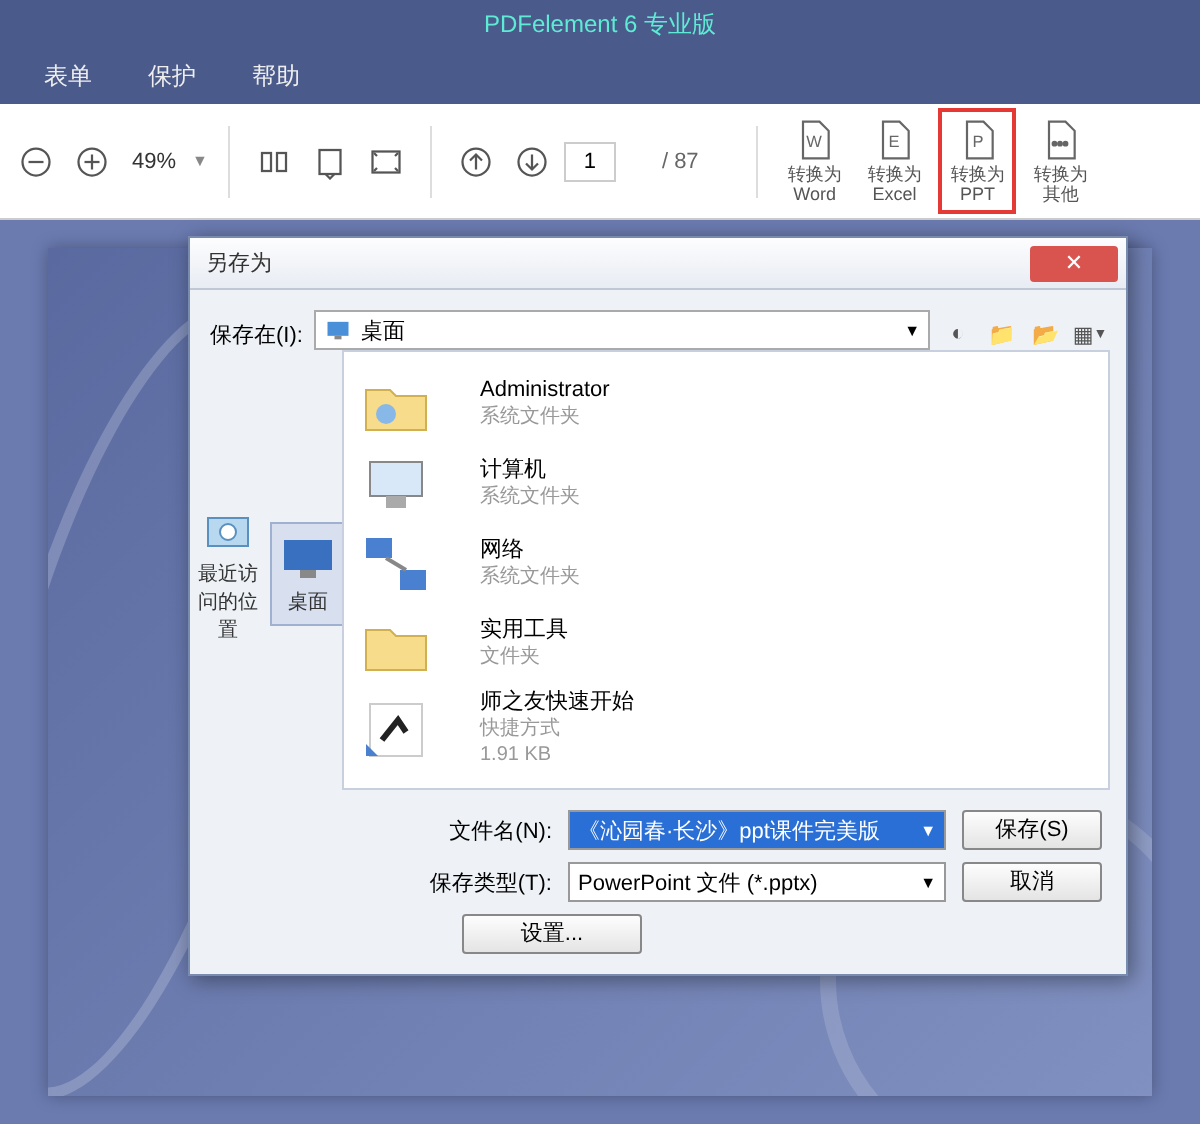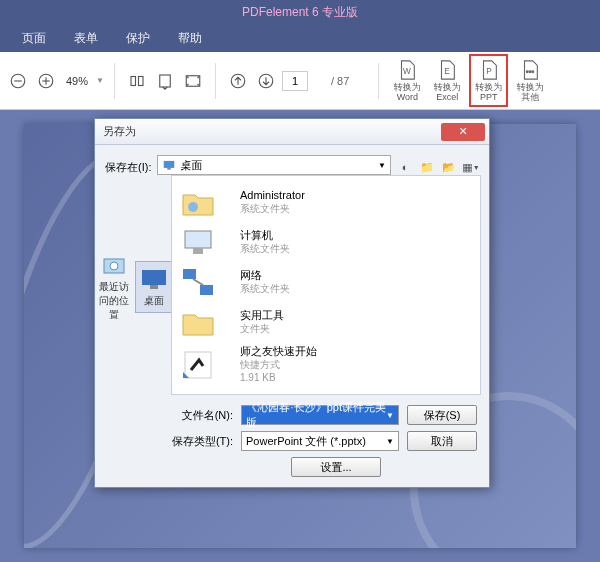--- a/index.html
+++ b/index.html
@@ -1,39 +1,39 @@
 <!DOCTYPE html>
 <html><head>
 <meta charset="utf-8">
 <style>
 * { margin: 0; padding: 0; box-sizing: border-box; font-family: "Microsoft YaHei", sans-serif; }
 body { width: 600px; height: 562px; background: #4a5a8a; overflow: hidden; position: relative; }
 
-.titlebar { height: 24px; background: #4a5a8a; color: #f9a8d4; text-align: center; font-size: 12px; line-height: 24px; }
+.titlebar { height: 24px; background: #4a5a8a; color: #5eead4; text-align: center; font-size: 12px; line-height: 24px; }
 .menubar { height: 28px; background: #4a5a8a; display: flex; padding: 0 8px; }
 .menubar span { color: #eee; font-size: 12px; padding: 6px 14px; cursor: pointer; }
 
 .toolbar { height: 58px; background: #fff; border-bottom: 1px solid #ccc; display: flex; align-items: center; padding: 0 6px; gap: 4px; }
 .tbtn { width: 24px; height: 24px; display: flex; align-items: center; justify-content: center; color: #555; cursor: pointer; }
 .tbtn svg { width: 18px; height: 18px; stroke: #555; fill: none; stroke-width: 1.5; }
 .zoom { font-size: 11px; color: #333; padding: 2px 4px; border: none; }
 .divider { width: 1px; height: 36px; background: #ddd; margin: 0 6px; }
 .page-input { width: 26px; height: 20px; border: 1px solid #ccc; text-align: center; font-size: 11px; }
 .page-total { font-size: 11px; color: #666; margin: 0 19px; }
 .convert-btn { display: flex; flex-direction: column; align-items: center; padding: 3px 4px; cursor: pointer; min-width: 36px; }
 .convert-btn.highlighted { border: 2px solid #e53935; }
 .convert-btn svg { width: 22px; height: 22px; stroke: #666; fill: none; stroke-width: 1.2; }
 .convert-btn .lbl { font-size: 9px; color: #555; line-height: 10px; text-align: center; margin-top: 1px; }
 
 .doc-area { position: absolute; top: 110px; left: 0; right: 0; bottom: 0; background: #6b7bb0; padding: 14px 24px; }
 .page-bg { width: 100%; height: 100%; background: linear-gradient(135deg, #5a6aa0, #8090c0); box-shadow: 0 0 8px rgba(0,0,0,0.3); position: relative; overflow: hidden; }
 .page-bg::before { content: ""; position: absolute; left: -20px; top: 20px; width: 120px; height: 400px; border: 6px solid rgba(255,255,255,0.2); border-radius: 50%; transform: rotate(15deg); }
 .page-bg::after { content: ""; position: absolute; right: -30px; bottom: -40px; width: 180px; height: 180px; border: 8px solid rgba(255,255,255,0.15); border-radius: 50%; }
 
-.dialog { position: absolute; left: 94px; top: 118px; width: 396px; height: 370px; background: #eef2f6; border: 1px solid #7a8bb0; box-shadow: 2px 2px 10px rgba(0,0,0,0.4); display: flex; flex-direction: column; }
+.dialog { position: absolute; left: 94px; top: 118px; width: 470px; height: 370px; background: #eef2f6; border: 1px solid #7a8bb0; box-shadow: 2px 2px 10px rgba(0,0,0,0.4); display: flex; flex-direction: column; }
 .dlg-title { height: 26px; background: linear-gradient(#fdfdfe, #e8ecf3); display: flex; align-items: center; padding: 0 4px 0 8px; font-size: 11px; color: #333; border-bottom: 1px solid #c0c8d8; }
 .dlg-title .spacer { flex: 1; }
 .close-btn { width: 44px; height: 18px; background: #d9534f; color: #fff; display: flex; align-items: center; justify-content: center; font-size: 11px; border-radius: 2px; cursor: pointer; }
 
 .dlg-top { height: 30px; display: flex; align-items: flex-end; padding: 0 10px; gap: 6px; font-size: 11px; }
 .dlg-top .combo { flex: 1; height: 20px; border: 1px solid #aaa; background: #fff; display: flex; align-items: center; padding: 0 4px; font-size: 11px; gap: 4px; }
 .tiny-icon { width: 16px; height: 16px; display: flex; align-items: center; justify-content: center; font-size: 11px; color: #555; cursor: pointer; }
 
 .dlg-body { flex: 1; display: flex; min-height: 0; }
 .places { width: 76px; background: #eef2f6; display: flex; align-items: center; padding: 4px 0; gap: 2px; }
@@ -42,33 +42,32 @@
 .place .pic { width: 32px; height: 26px; margin: 0 auto 2px; display: flex; align-items: center; justify-content: center; }
 
 .file-list { flex: 1; background: #fff; border: 1px solid #c8d0e0; margin: 0 8px 4px 0; overflow: auto; padding: 6px; }
 .file-item { display: flex; align-items: center; gap: 24px; padding: 3px 2px; cursor: pointer; }
 .file-item .fic { width: 36px; height: 34px; display: flex; align-items: center; justify-content: center; }
 .file-item .ftxt { font-size: 11px; line-height: 13px; }
 .file-item .ftxt .sub { color: #999; font-size: 10px; }
 
 .dlg-bottom { padding: 6px 12px 10px 76px; font-size: 11px; }
 .row { display: flex; align-items: center; gap: 8px; margin-bottom: 6px; }
-.row label { width: 62px; text-align: right; }
+.row label { width: 62px; text-align: right; margin-left: 43px; }
 .row .field { flex: 1; height: 20px; border: 1px solid #999; background: #fff; font-size: 11px; padding: 0 4px; display: flex; align-items: center; }
 .row .field.highlight { background: #2a6fd6; color: #fff; }
 .row .btn { width: 70px; height: 20px; border: 1px solid #888; background: linear-gradient(#fdfdfd,#e4e4e4); font-size: 11px; text-align: center; line-height: 18px; cursor: pointer; border-radius: 2px; }
-.settings-btn { width: 90px; height: 20px; border: 1px solid #888; background: linear-gradient(#fdfdfd,#e4e4e4); font-size: 11px; text-align: center; line-height: 18px; cursor: pointer; border-radius: 2px; margin-left: 120px; }
+.settings-btn { width: 90px; height: 20px; border: 1px solid #888; background: linear-gradient(#fdfdfd,#e4e4e4); font-size: 11px; text-align: center; line-height: 18px; cursor: pointer; border-radius: 2px; margin-left: 60px; }
 </style>
 </head>
 <body>
 
 <div class="titlebar">PDFelement 6 专业版</div>
 
 <div class="menubar">
-  <span>页面</span>
   <span>表单</span>
   <span>保护</span>
   <span>帮助</span>
 </div>
 
 <div class="toolbar">
   <div class="tbtn">
       <svg viewBox="0 0 24 24">
         <circle cx="12" cy="12" r="9"></circle>
         <line x1="7" y1="12" x2="17" y2="12"></line>

